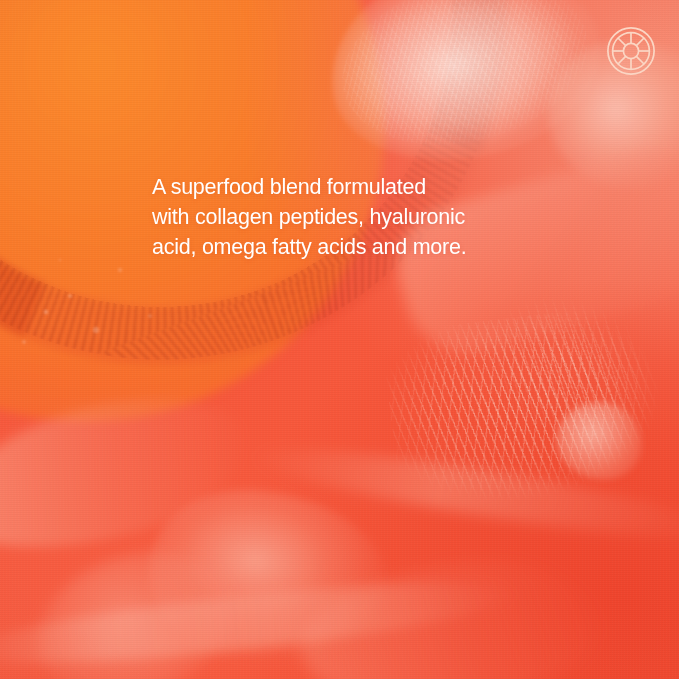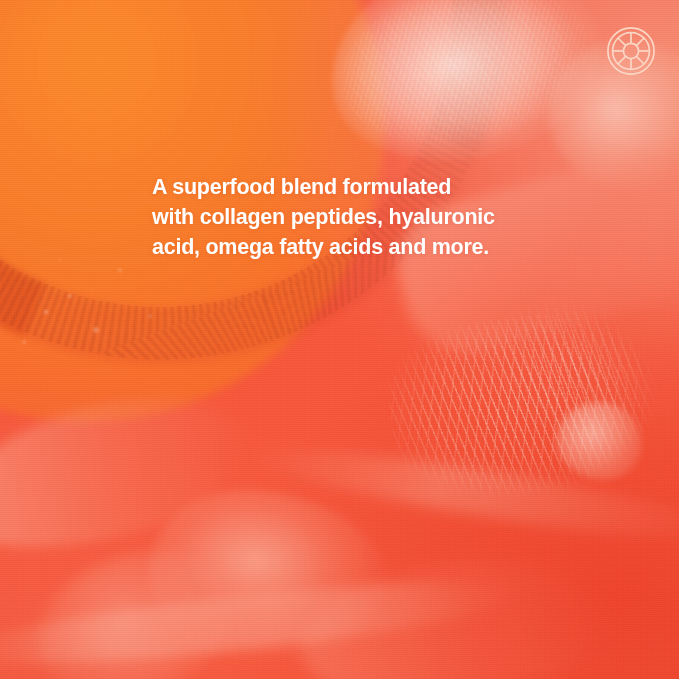--- a/index.html
+++ b/index.html
@@ -278,21 +278,21 @@
     font-weight:bold;
     line-height:80px;
     letter-spacing:-1.4px;
     white-space:pre-line;
     text-shadow:0 1px 7px rgba(190,52,30,0.20);
   }
   .subcopy {
     margin-top:24px;
     color:#FFFFFF;
     font-size:21.5px;
-    font-weight:bold;
+    font-weight:normal;
     line-height:30px;
     letter-spacing:-0.25px;
     white-space:pre-line;
     text-shadow:0 1px 5px rgba(190,52,30,0.18);
   }
 </style>
 </head>
 <body>
 
 <div class="canvas">

